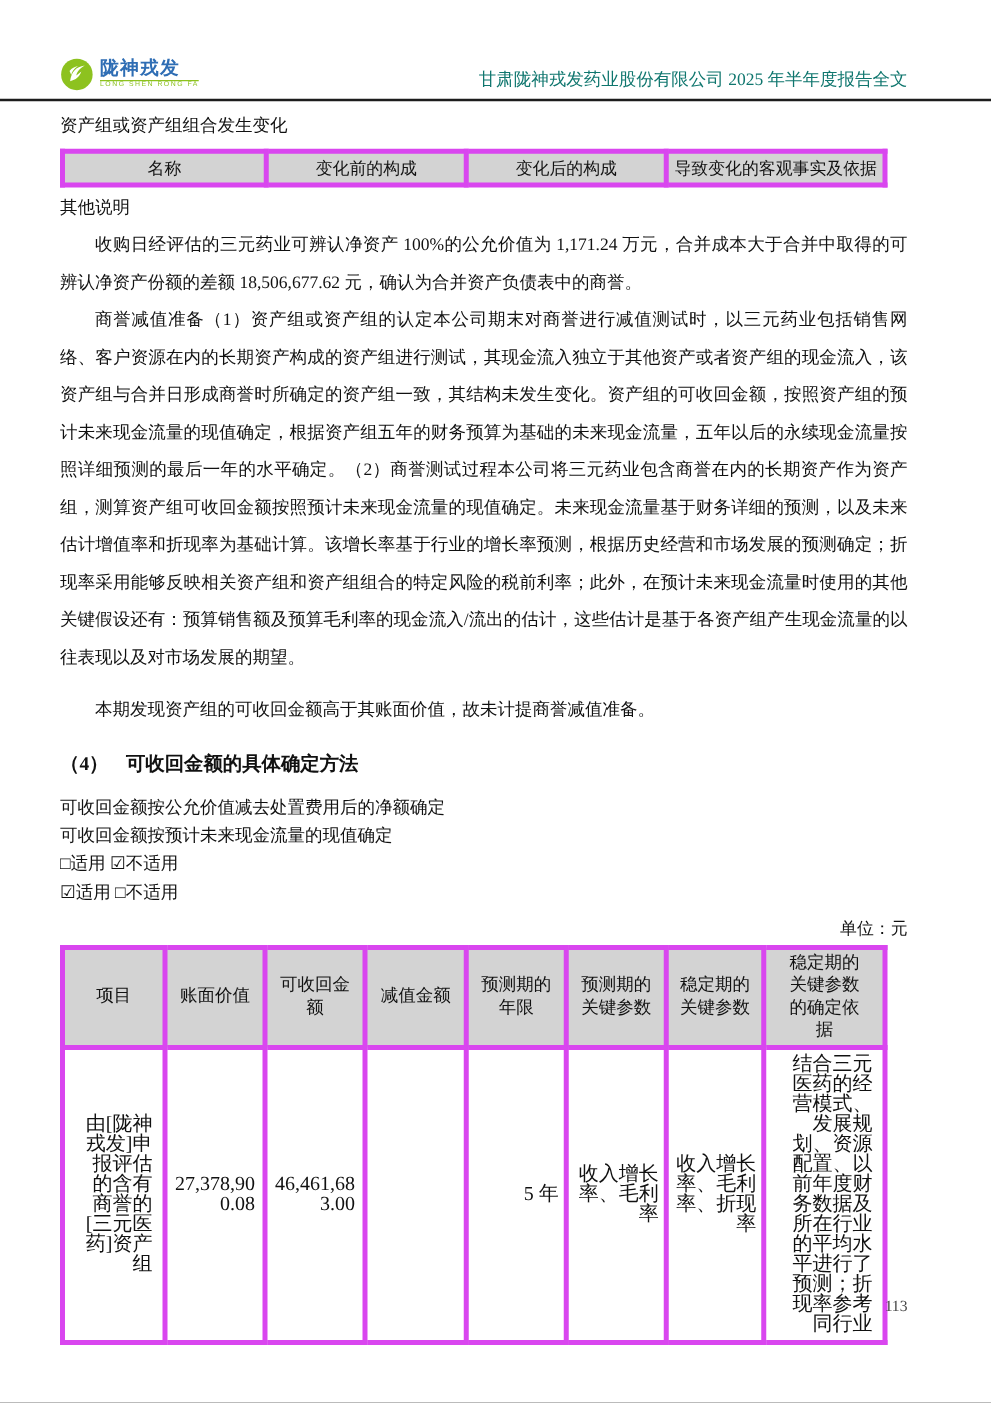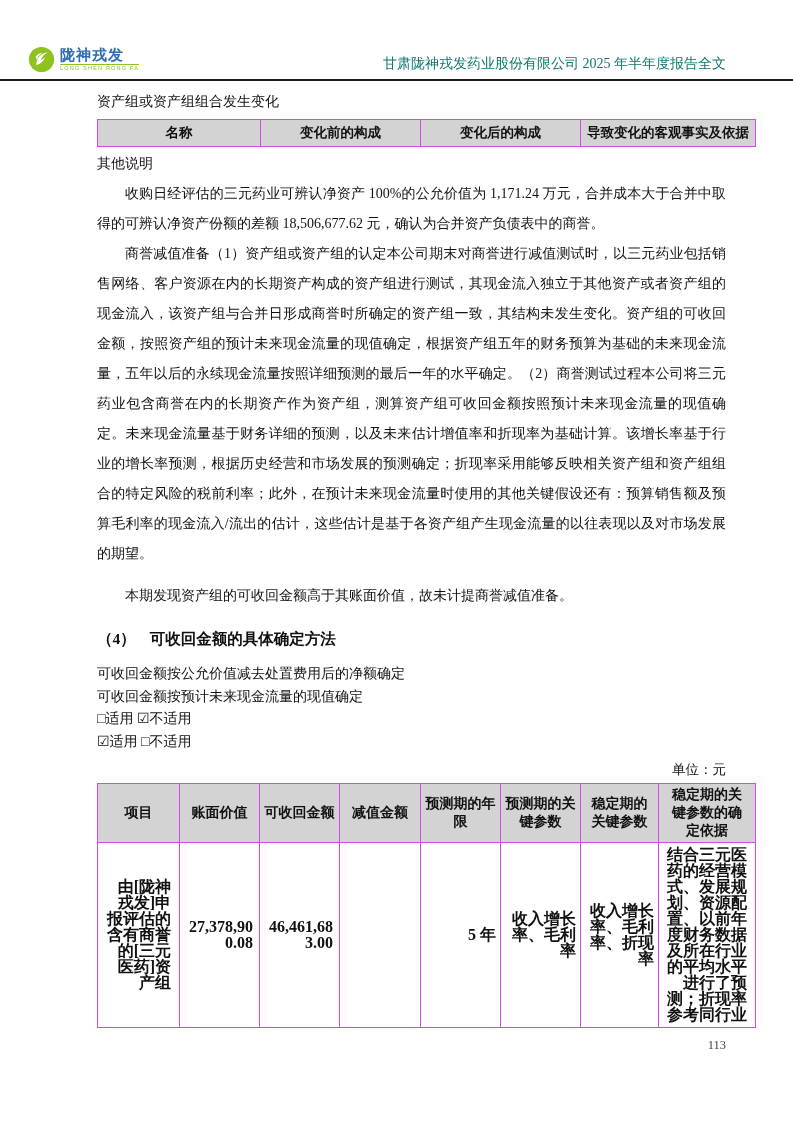--- a/index.html
+++ b/index.html
@@ -7,27 +7,27 @@
   .page {
     position: relative;
     width: 793px;
     height: 1122px;
     margin: 0 auto;
     background: #ffffff;
     font-family: "Liberation Serif", "DejaVu Serif", serif;
     color: #111;
     overflow: hidden;
   }
-  .content { padding: 0 67px 0 97px; }
+  .content { padding: 0 67px 0 48px; }
 
   
   .hdr {
     display: flex;
     align-items: flex-end;
-    padding: 46px 67px 6px 28px;
+    padding: 46px 67px 6px 48px;
     border-bottom: 2.5px solid #1c1c1c;
   }
   .logo { display: flex; align-items: center; gap: 5px; }
   .logo-circle { width: 27px; height: 27px; flex: 0 0 auto; }
   .logo-txt { display: flex; flex-direction: column; line-height: 1; }
   .logo-cn {
     font-family: "Liberation Sans", "DejaVu Sans", sans-serif;
     font-weight: bold; font-size: 15px; color: #2e6db4; letter-spacing: 1px;
   }
   .logo-en {
@@ -48,21 +48,21 @@
   .h4 {
     font-size: 15.5px; font-weight: bold; margin-top: 16px; line-height: 24px;
   }
   .h4 .h4num { margin-right: 14px; }
   .det-line { font-size: 14px; line-height: 22.5px; }
   .det-first { margin-top: 12px; }
   .unit { font-size: 13.5px; text-align: right; margin-top: 8px; line-height: 18px; }
 
   
   table { border-collapse: collapse; width: 658px; table-layout: fixed; }
-  td, th { border: 1px solid #d946ef; font-weight: bold; }
+  td, th { border: 4px solid #d946ef; font-weight: normal; }
 
   .t1 { margin-top: 6px; }
   .t1 th {
     background: #d3d3d3; font-size: 13.5px; text-align: center;
     height: 27px; padding: 2px 3px; line-height: 16px;
   }
 
   .t2 { margin-top: 4px; }
   .t2 th {
     background: #d3d3d3; font-size: 14px; text-align: center;

